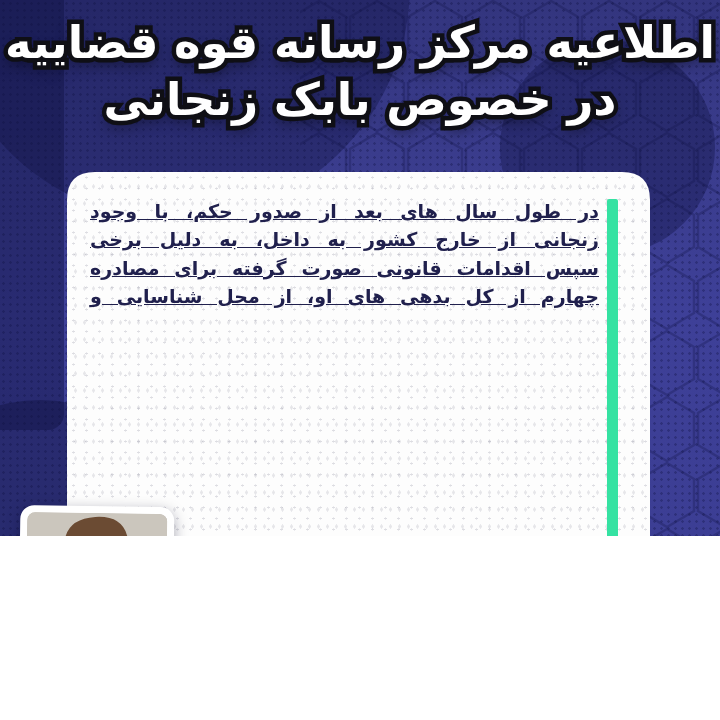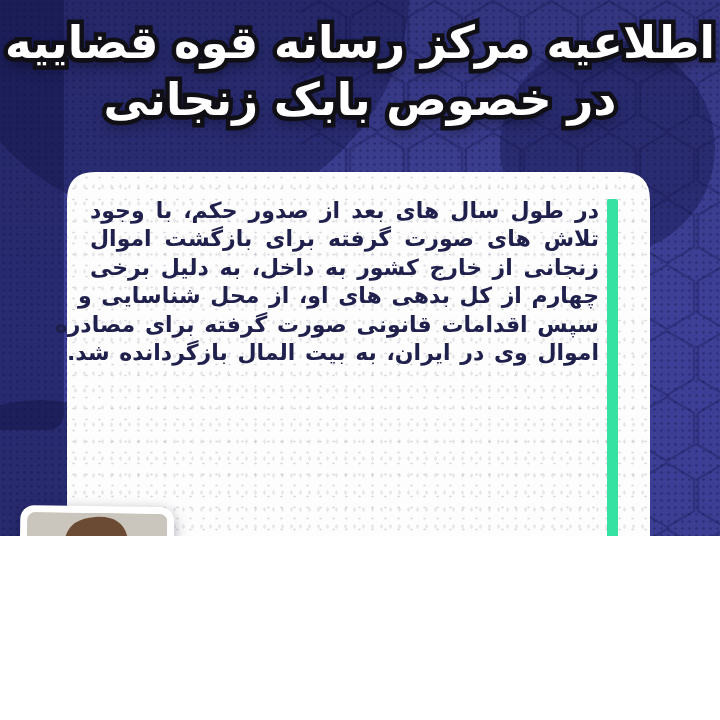--- a/index.html
+++ b/index.html
@@ -37,21 +37,21 @@
     background-image:
       radial-gradient(rgba(95,95,120,.20) 1px,transparent 1.4px),
       radial-gradient(rgba(95,95,120,.14) 1px,transparent 1.3px);
     background-size:13px 11px,9px 17px;
     background-position:0 0,4px 6px;pointer-events:none;
   }
   .accent-line{position:absolute;left:607px;top:199px;width:11px;height:378px;
     border-radius:2px;}
   .body-text{
     position:absolute;left:90px;top:197px;width:509px;direction:rtl;
-    font-size:22px;line-height:28.4px;font-weight:700;color:#20204d;
+    font-size:19px;line-height:28.4px;font-weight:700;color:#20204d;text-decoration:underline;
   }
   .body-text .line{text-align:justify;text-align-last:justify;white-space:nowrap;
     word-spacing:2px;}
   
   .photo-frame{
     position:absolute;left:19px;top:506px;width:154px;height:208px;
     background:#ffffff;border-radius:14px;padding:7px;box-sizing:border-box;
     box-shadow:0 4px 14px rgba(10,10,40,.35);transform:rotate(.8deg);
   }
   .photo-frame svg{display:block;border-radius:8px;}
@@ -99,25 +99,23 @@
              C304 474 296 464 293 445
              C290 464 282 474 266 474
              H28 Q0 474 0 446 V28 Q0 0 28 0 Z" fill="#fdfdfd"></path>
   </svg>
   <div class="card-noise"></div>
 
   <div class="accent-line" style="background:#35e2a2;"></div>
 
   <div class="body-text">
     <div class="line">در طول سال های بعد از صدور حکم، با وجود</div>
-    <div class="line">تلاش های صورت گرفته برای بازگشت اموال</div>
     <div class="line">زنجانی از خارج کشور به داخل، به دلیل برخی</div>
+    <div class="line">سپس اقدامات قانونی صورت گرفته برای مصادره</div>
     <div class="line">چهارم از کل بدهی های او، از محل شناسایی و</div>
-    <div class="line">سپس اقدامات قانونی صورت گرفته برای مصادره</div>
-    <div class="line">اموال وی در ایران، به بیت المال بازگردانده شد.</div>
   </div>
 
   <div class="photo-frame">
     <svg width="140" height="194" viewBox="0 0 140 194">
 
       <rect x="0" y="0" width="140" height="194" fill="#beb9b1"></rect>
       <rect x="0" y="0" width="140" height="60" fill="#cbc6bd"></rect>
       <rect x="0" y="40" width="26" height="60" fill="#3a3835"></rect>
       <rect x="4" y="96" width="18" height="22" fill="#2e2c29"></rect>
       <ellipse cx="122" cy="78" rx="16" ry="14" fill="#8e867a"></ellipse>

